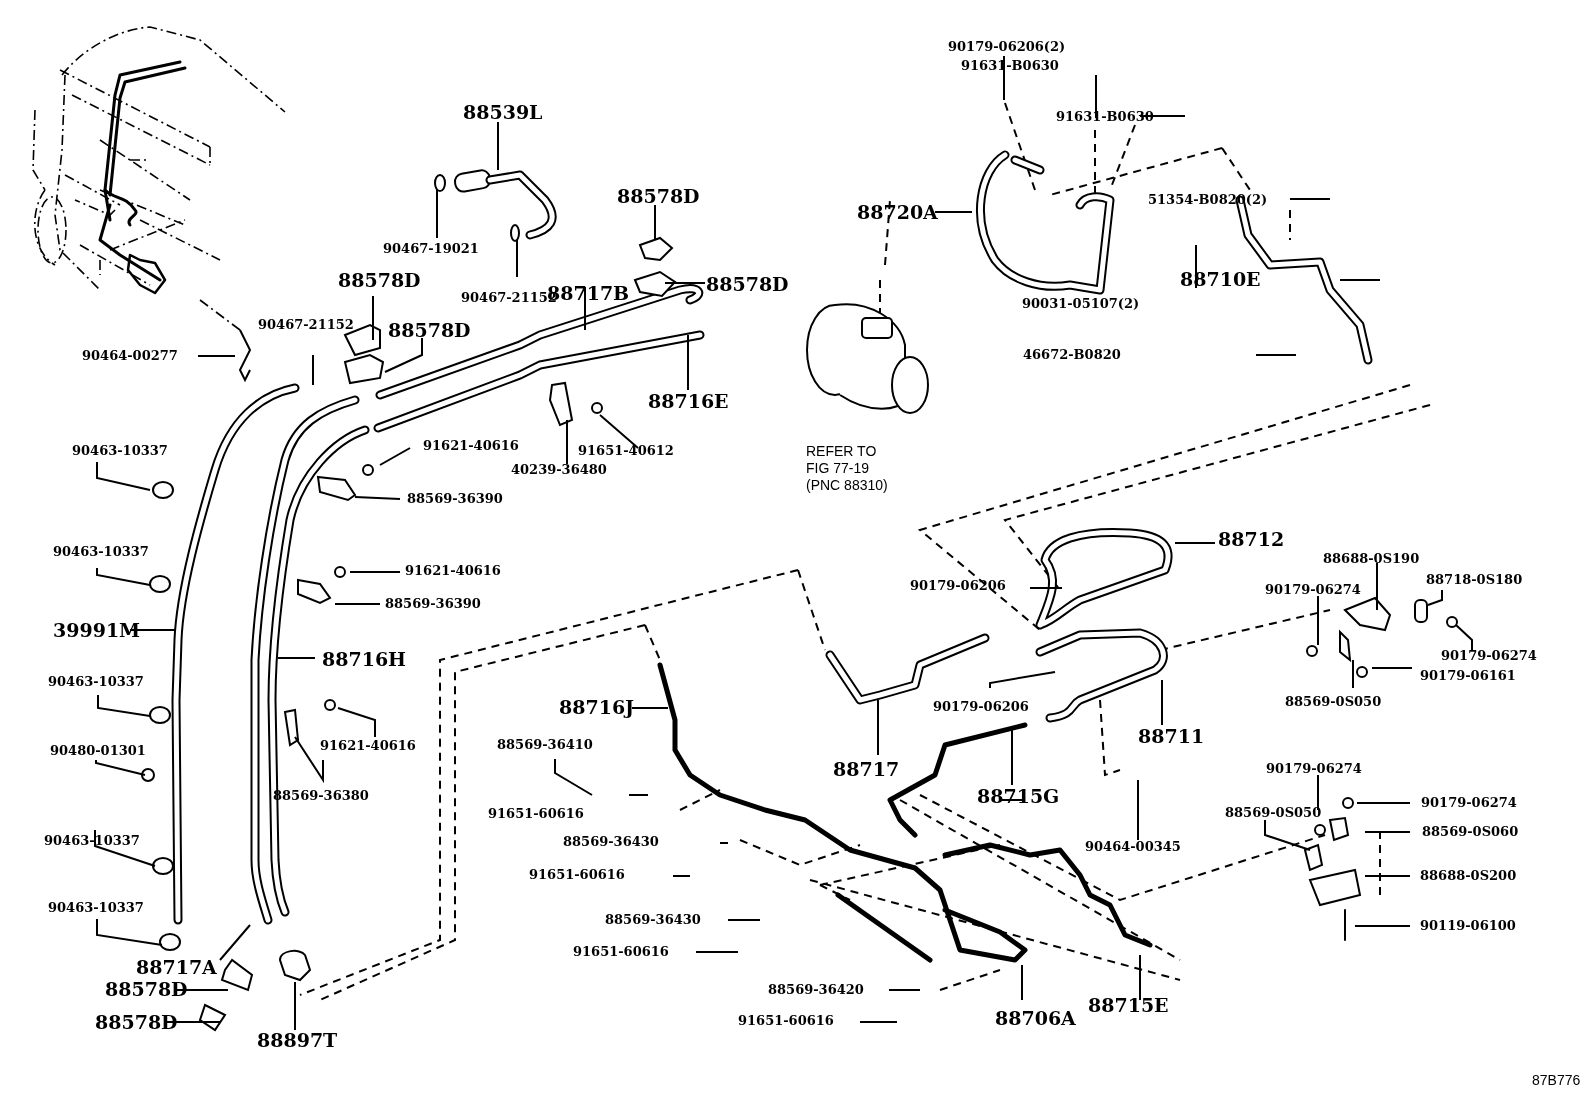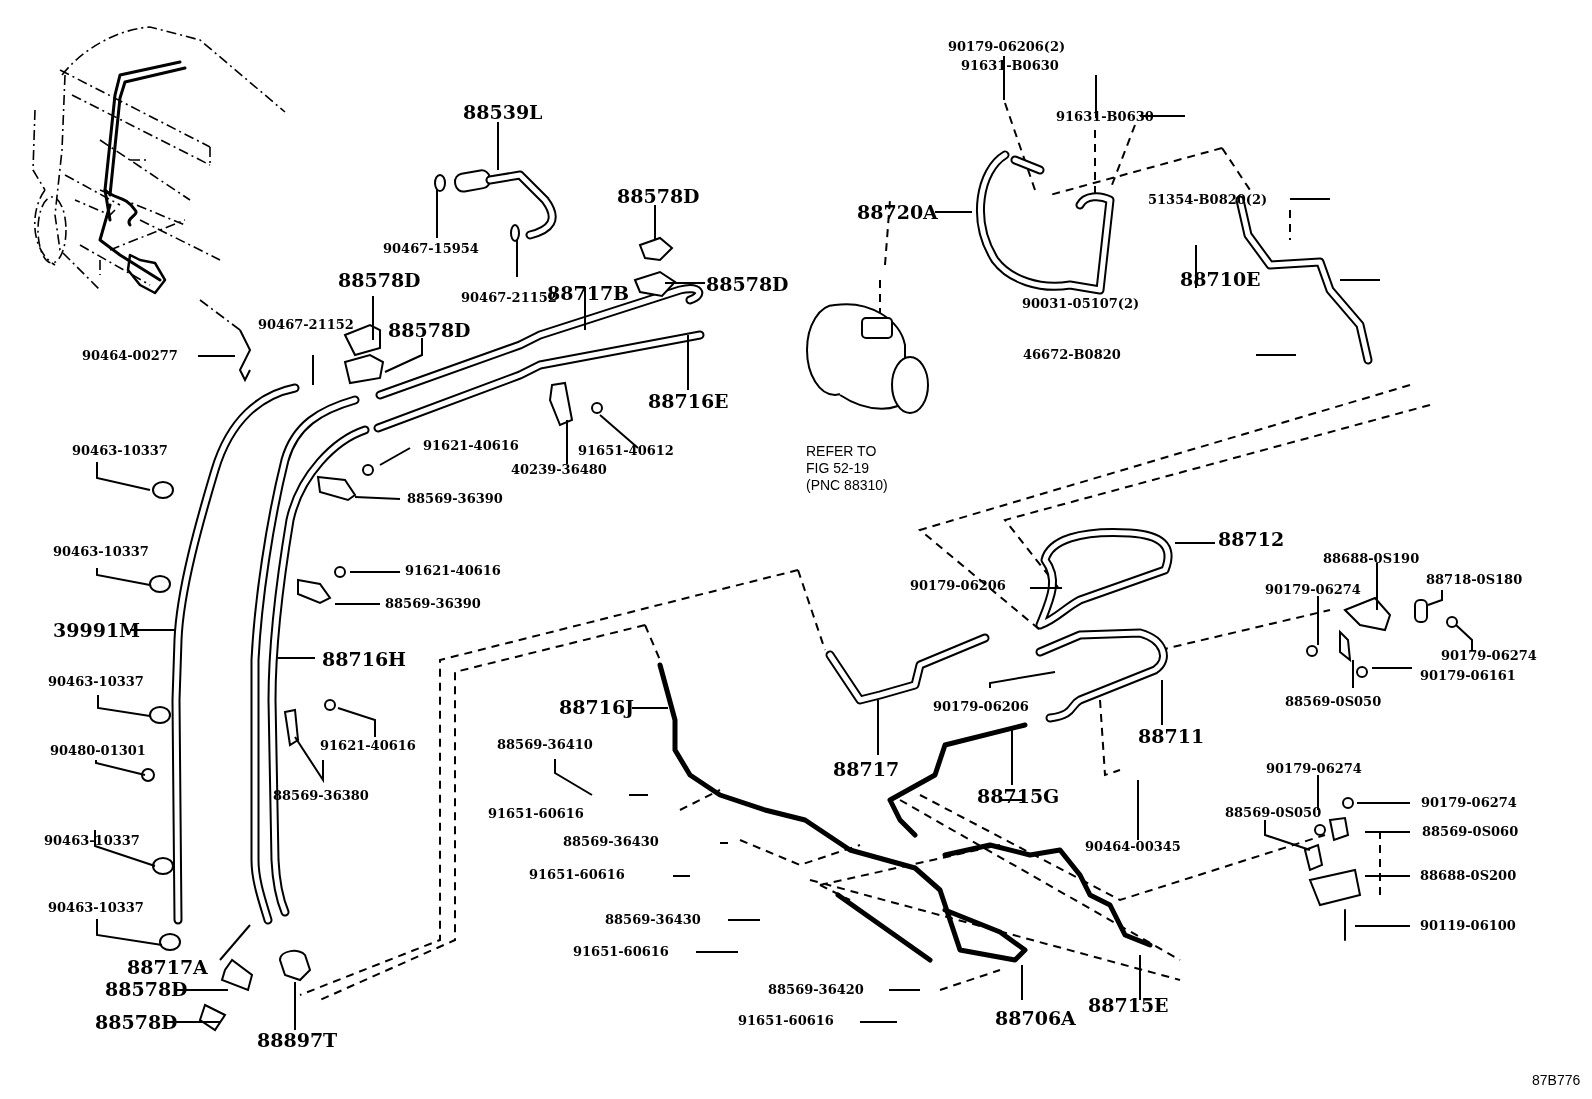--- a/index.html
+++ b/index.html
@@ -258,21 +258,21 @@
     <path class="leader" d="M1318 775 L1318 810"></path>
     <path class="leader" d="M1410 803 L1357 803"></path>
     <path class="leader" d="M1265 820 L1265 835 L1310 850"></path>
     <path class="leader" d="M1410 832 L1365 832"></path>
     <path class="leader" d="M1410 876 L1365 876"></path>
     <path class="leader" d="M1410 926 L1355 926"></path>
   </g>
 </svg>
 
 <span class="lbl b" style="left:463px;top:103px">88539L</span>
-<span class="lbl s" style="left:383px;top:242px">90467-15954</span>
+<span class="lbl s" style="left:383px;top:242px">90467-19021</span>
 <span class="lbl s" style="left:461px;top:291px">90467-21152</span>
 <span class="lbl b" style="left:617px;top:187px">88578D</span>
 <span class="lbl b" style="left:547px;top:284px">88717B</span>
 <span class="lbl b" style="left:706px;top:275px">88578D</span>
 <span class="lbl b" style="left:338px;top:271px">88578D</span>
 <span class="lbl s" style="left:258px;top:318px">90467-21152</span>
 <span class="lbl b" style="left:388px;top:321px">88578D</span>
 <span class="lbl s" style="left:82px;top:349px">90464-00277</span>
 <span class="lbl b" style="left:648px;top:392px">88716E</span>
 <span class="lbl s" style="left:72px;top:444px">90463-10337</span>
@@ -284,21 +284,21 @@
 <span class="lbl s" style="left:405px;top:564px">91621-40616</span>
 <span class="lbl s" style="left:385px;top:597px">88569-36390</span>
 <span class="lbl b" style="left:53px;top:621px">39991M</span>
 <span class="lbl b" style="left:322px;top:650px">88716H</span>
 <span class="lbl s" style="left:48px;top:675px">90463-10337</span>
 <span class="lbl s" style="left:50px;top:744px">90480-01301</span>
 <span class="lbl s" style="left:320px;top:739px">91621-40616</span>
 <span class="lbl s" style="left:273px;top:789px">88569-36380</span>
 <span class="lbl s" style="left:44px;top:834px">90463-10337</span>
 <span class="lbl s" style="left:48px;top:901px">90463-10337</span>
-<span class="lbl b" style="left:127px;top:958px">88717A</span>
+<span class="lbl b" style="left:136px;top:958px">88717A</span>
 <span class="lbl b" style="left:105px;top:980px">88578D</span>
 <span class="lbl b" style="left:95px;top:1013px">88578D</span>
 <span class="lbl b" style="left:257px;top:1031px">88897T</span>
 <span class="lbl b" style="left:559px;top:698px">88716J</span>
 <span class="lbl s" style="left:497px;top:738px">88569-36410</span>
 <span class="lbl s" style="left:488px;top:807px">91651-60616</span>
 <span class="lbl s" style="left:563px;top:835px">88569-36430</span>
 <span class="lbl s" style="left:529px;top:868px">91651-60616</span>
 <span class="lbl s" style="left:605px;top:913px">88569-36430</span>
 <span class="lbl s" style="left:573px;top:945px">91651-60616</span>
@@ -310,21 +310,21 @@
 <span class="lbl s" style="left:948px;top:40px">90179-06206(2)</span>
 <span class="lbl s" style="left:961px;top:59px">91631-B0630</span>
 <span class="lbl s" style="left:1056px;top:110px">91631-B0630</span>
 <span class="lbl b" style="left:857px;top:203px">88720A</span>
 <span class="lbl s" style="left:1148px;top:193px">51354-B0820(2)</span>
 <span class="lbl b" style="left:1180px;top:270px">88710E</span>
 <span class="lbl s" style="left:1022px;top:297px">90031-05107(2)</span>
 <span class="lbl s" style="left:1023px;top:348px">46672-B0820</span>
 
 <span class="note" style="left:806px;top:443px"><span>REFER TO</span>
-<span>FIG 52-19</span>
+<span>FIG 77-19</span>
 <span>(PNC 88310)</span></span>
 
 <span class="lbl b" style="left:1218px;top:530px">88712</span>
 <span class="lbl s" style="left:910px;top:579px">90179-06206</span>
 <span class="lbl s" style="left:933px;top:700px">90179-06206</span>
 <span class="lbl b" style="left:833px;top:760px">88717</span>
 <span class="lbl b" style="left:1138px;top:727px">88711</span>
 <span class="lbl b" style="left:977px;top:787px">88715G</span>
 <span class="lbl s" style="left:1085px;top:840px">90464-00345</span>
 

